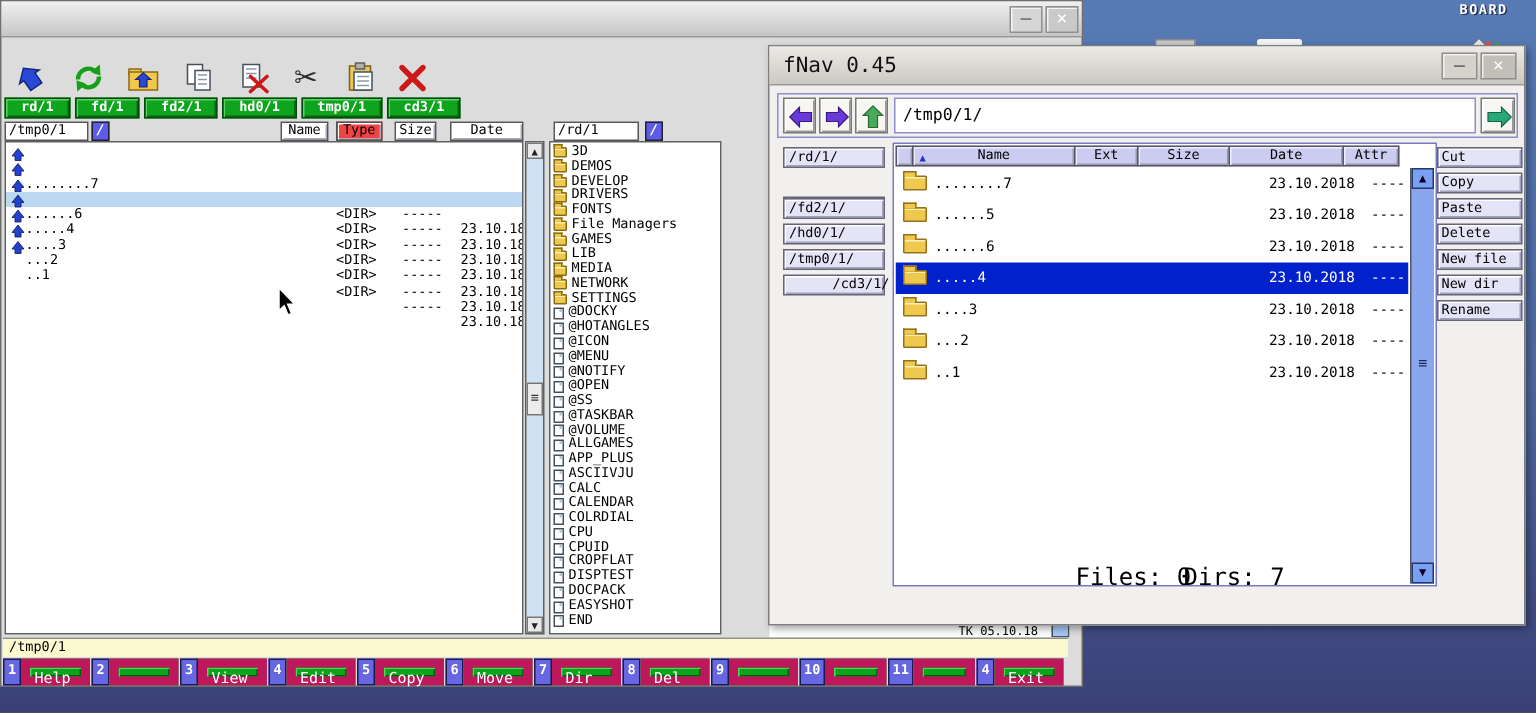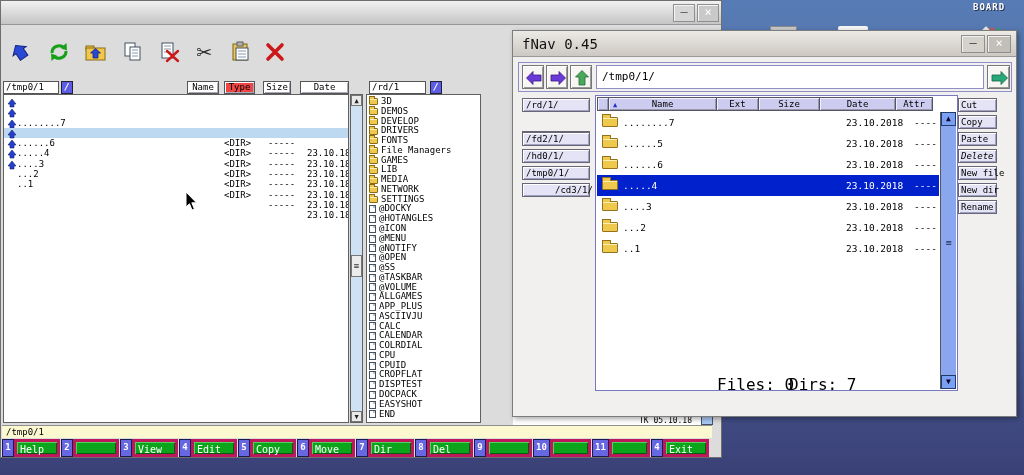--- a/index.html
+++ b/index.html
@@ -52,40 +52,40 @@
   .ic.file{width:7px;height:8px;background:#fff;border:1px solid #44505e;}
   .ic.file::before{content:"";position:absolute;right:0;top:0;width:2px;height:2px;background:#b8c4d0;}
   .infostrip{position:absolute;left:512px;top:415px;width:200px;height:9px;background:#fff;font-size:8px;line-height:8px;white-space:pre;overflow:hidden;}
   .infostrip .txt{position:absolute;left:126px;top:1px;}
   .infostrip .blu{position:absolute;left:188px;top:0;width:12px;height:9px;background:#a9c9f8;border:1px solid #456;}
   .ybar{position:absolute;left:1px;top:424px;width:710px;height:13px;background:#fcf9d0;border-top:1px solid #909090;
     font-size:9px;line-height:12px;padding-left:4px;}
   .fkbar{position:absolute;left:1px;top:438px;width:709px;height:18px;display:flex;}
   .fk{flex:0 0 58px;height:18px;display:flex;margin-right:1px;}
   .fk-num{background:#6767e2;border:1px solid #1a1a50;color:#fff;font-size:9px;font-weight:bold;line-height:15px;padding:0 2px;min-width:12px;text-align:center;}
-  .fk-lab{flex:1;background:#0ca41a;border:3px solid #be185d;color:#fff;font-size:10px;line-height:15px;padding-left:3px;
+  .fk-lab{flex:1;background:#0ca41a;border:6px solid #be185d;color:#fff;font-size:10px;line-height:15px;padding-left:3px;
     box-shadow:inset 1px 1px 0 #57cf60,inset -1px -1px 0 #075b10;white-space:pre;}
 
   
   .fnav{position:absolute;left:512px;top:30px;width:505px;height:387px;background:#f1f0ee;border:1px solid #7d7d7d;
     box-shadow:2px 2px 5px rgba(0,0,0,.35);z-index:2;}
   .fn-title{position:absolute;left:0;top:0;width:100%;height:26px;background:linear-gradient(#eceae6,#ccc8c1);border-bottom:1px solid #999;}
   .fn-title-text{position:absolute;left:9px;top:5px;font-size:14px;color:#111;white-space:pre;}
   .fn-btn{position:absolute;top:4px;width:24px;height:18px;background:#d5d1cb;border:1px solid #8f8f8f;
     font-size:12px;line-height:15px;text-align:center;color:#444;box-shadow:inset 1px 1px 0 #f2f0ec;}
   .fn-btn.close{background:#c2beb8;color:#fff;}
   .fn-tb{position:absolute;left:5px;top:31px;width:494px;height:30px;border:1px solid #8f8fc8;background:#f1f0ee;}
   .nbtn{position:absolute;top:2px;width:22px;height:24px;background:#f7f6f3;border:1px solid #777;
     box-shadow:inset 1px 1px 0 #fff,inset -1px -1px 0 #9a9a9a;}
   .nbtn svg{position:absolute;left:2px;top:3px;}
   .addr{position:absolute;left:77px;top:2px;width:388px;height:24px;background:#fff;border:1px solid #8f8fc8;
     font-size:11px;line-height:22px;padding-left:5px;white-space:pre;}
   .side{position:absolute;left:9px;width:68px;height:14px;background:#e4e4f6;border:1px solid #667;
     box-shadow:inset 1px 1px 0 #fff,inset -1px -1px 0 #a0a0c0;font-size:9px;line-height:12px;padding-left:3px;white-space:pre;}
-  .act{position:absolute;left:445px;width:39px;height:14px;background:#e4e4f6;border:1px solid #667;
+  .act{position:absolute;left:445px;width:57px;height:14px;background:#e4e4f6;border:1px solid #667;
     box-shadow:inset 1px 1px 0 #fff,inset -1px -1px 0 #a0a0c0;font-size:9px;line-height:12px;padding-left:2px;white-space:pre;}
   .fn-list{position:absolute;left:82px;top:64px;width:363px;height:296px;background:#fff;border:1px solid #7878c0;}
   .fn-hdr{position:absolute;left:1px;top:1px;height:14px;display:flex;}
   .fn-hc{height:14px;background:#ccccf0;border:1px solid #556;margin-right:-1px;font-size:9px;text-align:center;line-height:12px;
     box-shadow:inset 1px 1px 0 #eef,inset -1px -1px 0 #99a;position:relative;white-space:pre;}
   .fn-hc .sort{position:absolute;left:4px;top:1px;color:#2233cc;font-size:7px;}
   .fn-rows{position:absolute;left:1px;top:16px;right:18px;bottom:1px;overflow:hidden;}
   .frow{position:relative;height:21px;font-size:9.5px;white-space:pre;}
   .frow.sel{background:#0021cc;color:#fff;}
   .frow .fic{position:absolute;left:5px;top:5px;width:16px;height:10px;background:#eec94e;border:1px solid #93711d;border-radius:1px;box-shadow:inset 0 1px 0 #fdf0b6;}
@@ -165,20 +165,29 @@
         <rect x="6" y="7" width="12" height="12" fill="#fff" stroke="#44505e"></rect>
         <path d="M8 10 h8 M8 13 h8 M8 16 h8" stroke="#8899aa" stroke-width="1"></path>
       </svg>
     </span>
     <span class="tico" style="left:263px;">
       <svg width="22" height="22">
           <path d="M4 4 L18 18 M18 4 L4 18" stroke="#cc1818" stroke-width="3.6" stroke-linecap="round"></path>
         </svg>
     </span>
 
+    <div class="drvrow">
+
+    <span class="drv">rd/1</span>
+        <span class="drv">fd/1</span>
+        <span class="drv">fd2/1</span>
+        <span class="drv">hd0/1</span>
+        <span class="drv">tmp0/1</span>
+        <span class="drv">cd3/1</span>
+      </div>
 
     <span class="fld" style="left:2px;width:56px;">/tmp0/1</span>
     <span class="slashbtn" style="left:60px;">/</span>
     <span class="hdr" style="left:186px;width:32px;">Name</span>
     <span class="hdr type" style="left:223px;width:31px;">Type</span>
     <span class="hdr" style="left:262px;width:28px;">Size</span>
     <span class="hdr" style="left:299px;width:49px;">Date</span>
     <span class="fld" style="left:368px;width:57px;">/rd/1</span>
     <span class="slashbtn" style="left:429px;">/</span>
 
@@ -571,21 +580,21 @@
         <span class="grip">≡</span>
         <span class="dn">▼</span>
       </div>
     </div>
 
     <div>
 
     <span class="act" style="top: 67px;">Cut</span>
         <span class="act" style="top: 84px;">Copy</span>
         <span class="act" style="top: 101px;">Paste</span>
-        <span class="act" style="top: 118px; font-style: italic;">Delete</span>
+        <span class="act" style="top: 118px;">Delete</span>
         <span class="act" style="top: 135px;">New file</span>
         <span class="act" style="top: 152px;">New dir</span>
         <span class="act" style="top: 169px;">Rename</span>
       </div>
 
     <span class="fn-status" style="left:204px;">Files: 0</span>
     <span class="fn-status" style="left:276px;">Dirs: 7</span>
   </div>
 
   <svg class="cursor" width="13" height="20">

